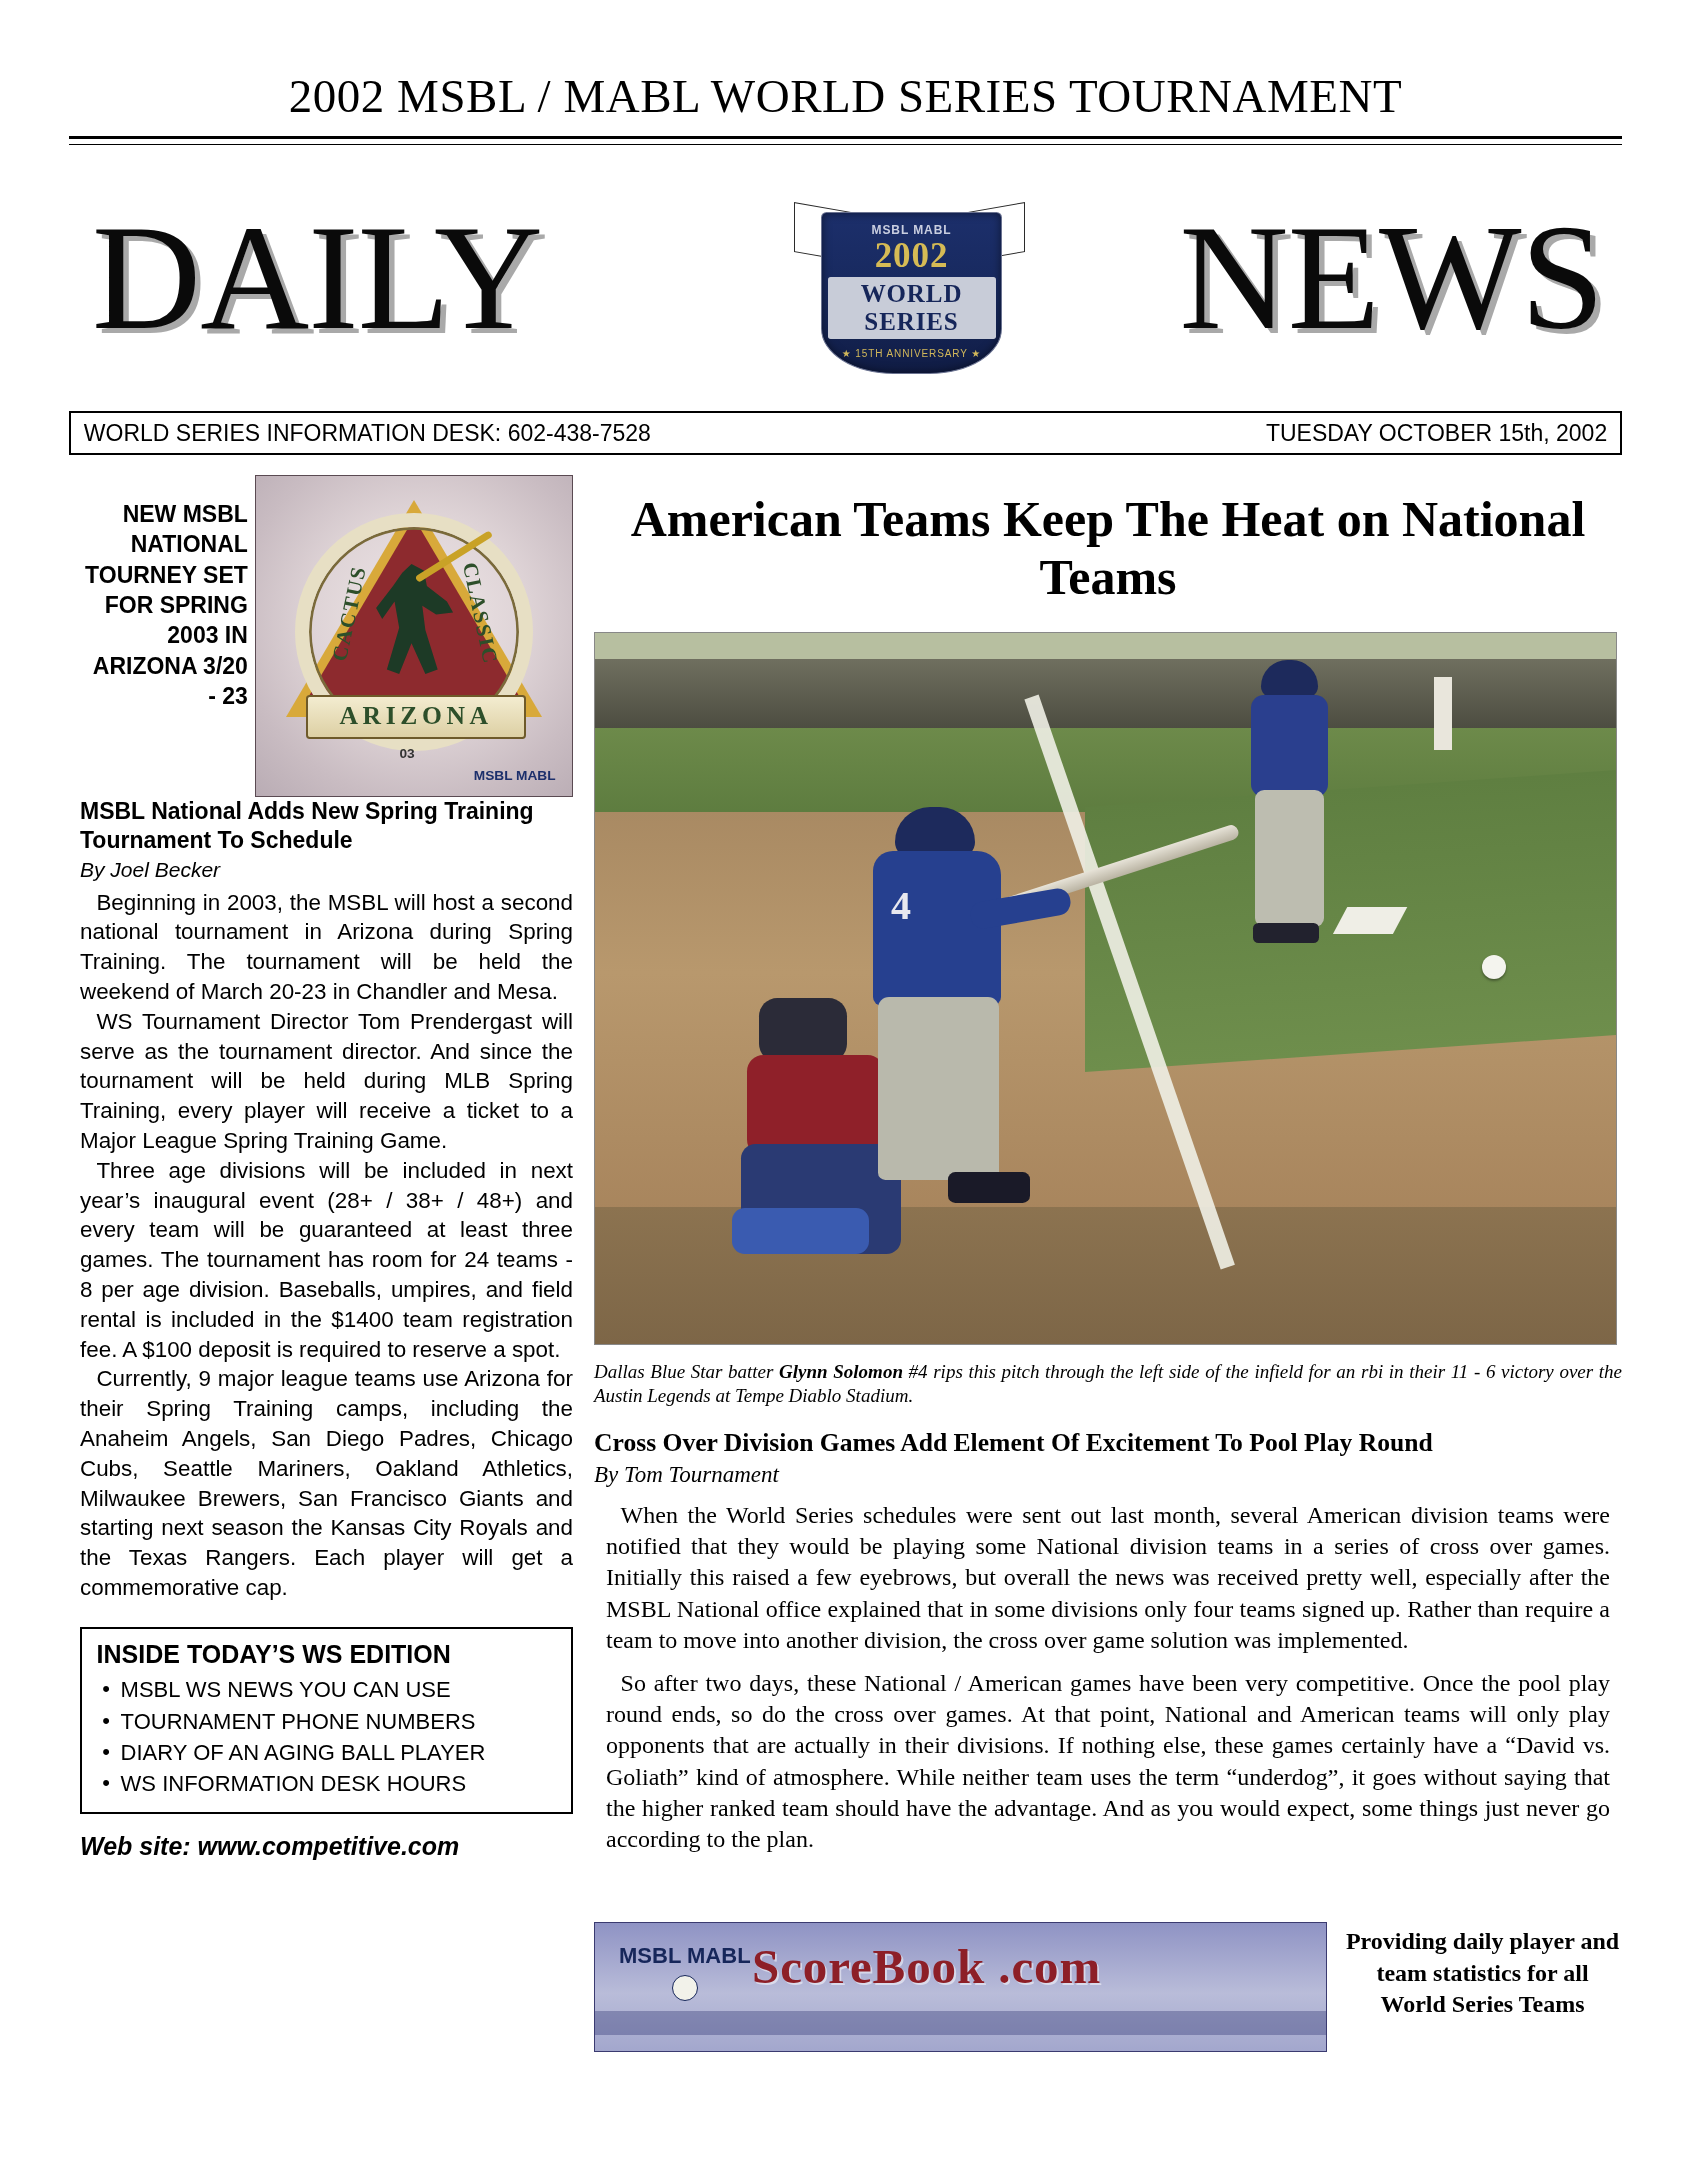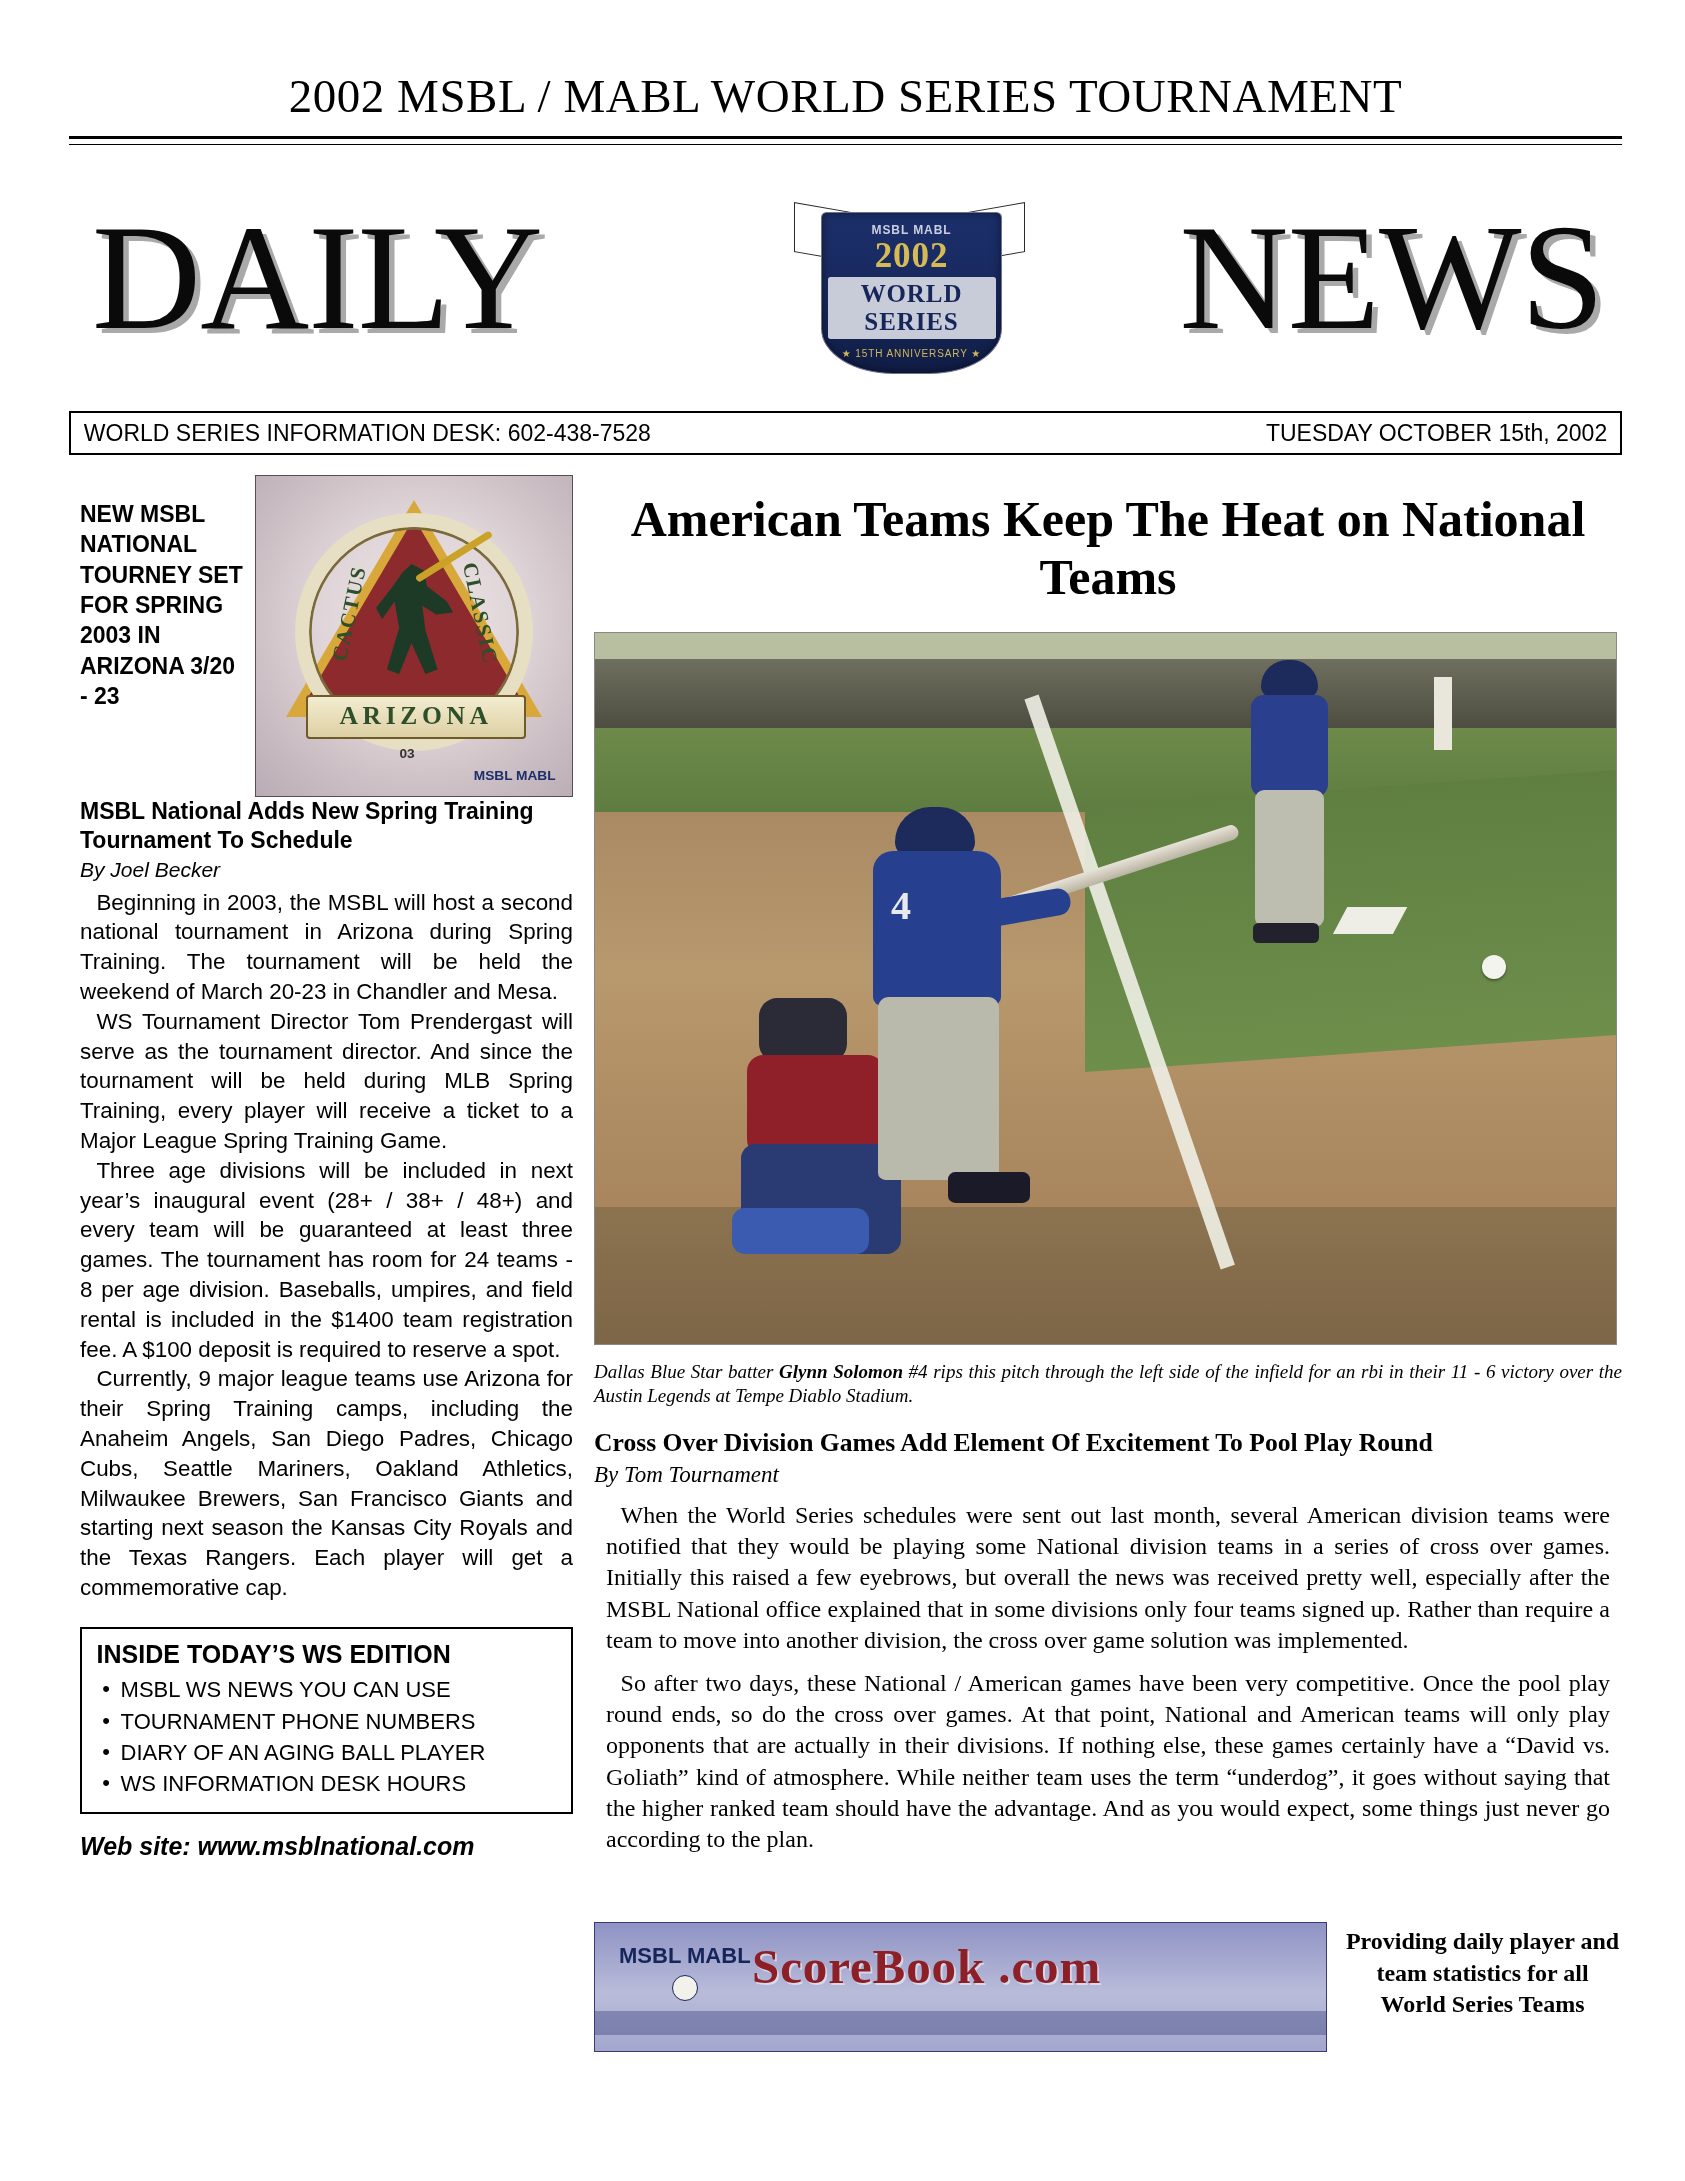--- a/index.html
+++ b/index.html
@@ -157,21 +157,21 @@
     left: 80px;
     top: 475px;
     width: 493px;
   }
   .promo-row {
     display: flex;
     align-items: flex-start;
   }
   .promo-text {
     width: 169px;
-    text-align: left;
+    text-align: right;
     font-weight: bold;
     font-size: 23px;
     line-height: 1.32;
     padding-top: 24px;
   }
   .cactus-logo {
     width: 318px;
     height: 320px;
     margin-left: 7.3px;
     border: 0.9px solid #5a4a52;
@@ -679,21 +679,21 @@
     <div class="inside-box">
       <div class="ib-title">INSIDE TODAY’S WS EDITION</div>
       <ul>
         <li>MSBL WS NEWS YOU CAN USE</li>
         <li>TOURNAMENT PHONE NUMBERS</li>
         <li>DIARY OF AN AGING BALL PLAYER</li>
         <li>WS INFORMATION DESK HOURS</li>
       </ul>
     </div>
 
-    <div class="website">Web site: www.msblnational.com</div>
+    <div class="website">Web site: www.competitive.com</div>
   </div>
 
   <div class="rightcol">
     <div class="headline">American Teams Keep The Heat on National Teams</div>
 
     <div class="photo">
       <div class="sky"></div>
       <div class="wall"></div>
       <div class="grass-top"></div>
       <div class="dirt"></div>

